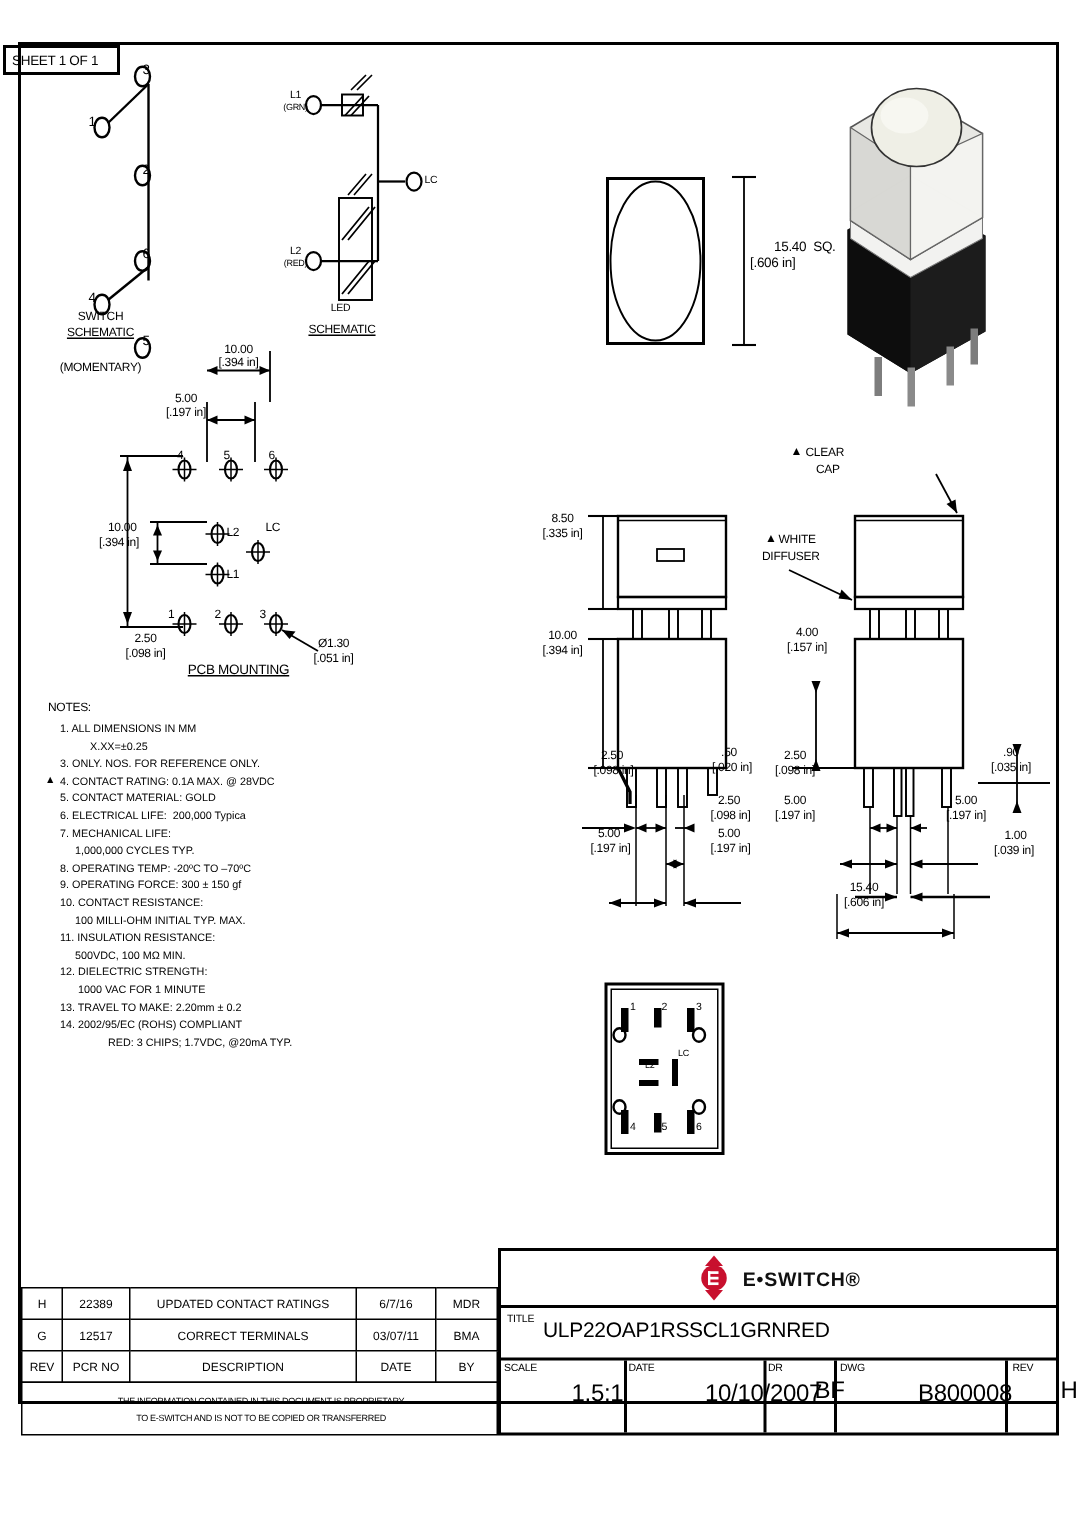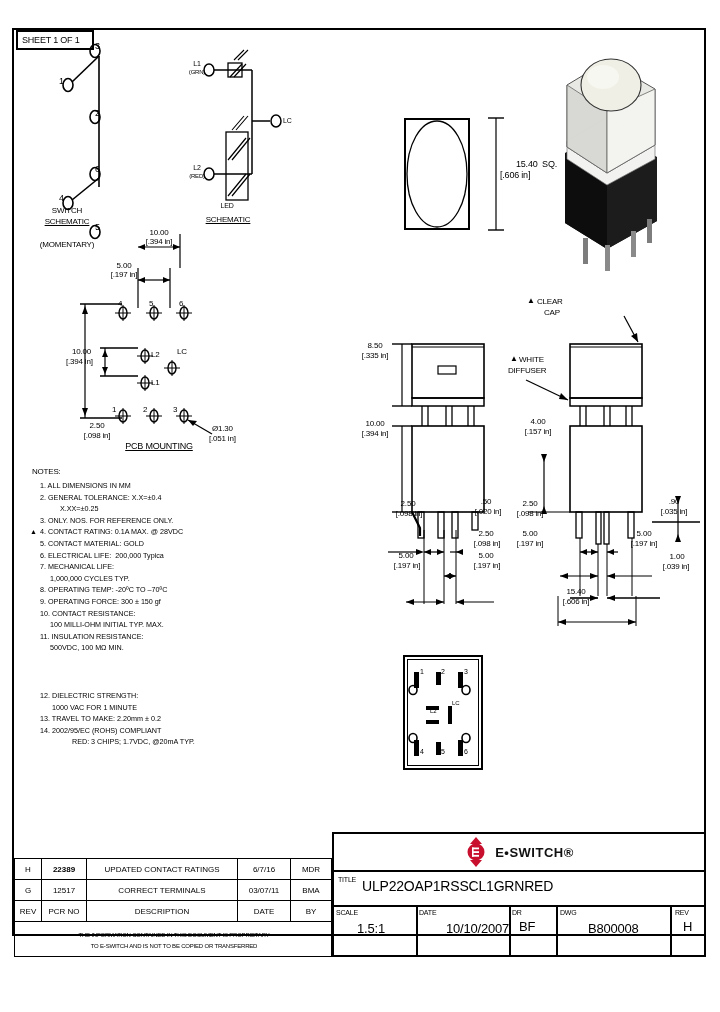--- a/index.html
+++ b/index.html
@@ -8,42 +8,42 @@
   #sheet{position:absolute;left:0;top:0;width:720px;height:1012px;background:#fff;}
   .border{position:absolute;left:12px;top:28px;width:694px;height:908px;
           border:2px solid #000;box-sizing:border-box;}
   .abs{position:absolute;}
   .t{position:absolute;white-space:pre;line-height:1.05;font-size:7px;
      font-family:"Liberation Sans",sans-serif;letter-spacing:-0.2px;}
   .t6{font-size:6px;}
   .t7{font-size:7px;}
   .t8{font-size:8px;}
   .t9{font-size:9px;}
-  .t12{font-size:13px;}
+  .t12{font-size:16px;margin-left:24px;}
   .t14{font-size:14px;}
   .ctr{text-align:center;}
   .ul{text-decoration:underline;}
   .ln{position:absolute;background:#000;}
   .box{position:absolute;border:1px solid #000;box-sizing:border-box;}
   .box2{position:absolute;border:2px solid #000;box-sizing:border-box;}
   svg{position:absolute;left:0;top:0;overflow:visible;}
   .tbl{position:absolute;border-collapse:collapse;}
   .tbl td{border:1px solid #000;padding:0;text-align:center;vertical-align:middle;
           font-size:8px;font-family:"Liberation Sans",sans-serif;}
   .logoTxt{font-weight:bold;font-size:13px;letter-spacing:0.5px;color:#111;}
   .note{position:absolute;font-size:7.2px;line-height:11.6px;white-space:pre;}
 </style>
 </head>
 <body>
 
 <div id="sheet">
 
   <div class="border"></div>
 
-  <div class="box" style="left:16px;top:30px;width:78px;height:20px;border-width:2px;">
+  <div class="box" style="left:2px;top:30px;width:78px;height:20px;border-width:2px;">
     <div class="t t9" style="left:4px;top:4px;">SHEET 1 OF 1</div>
   </div>
 
   <svg width="160" height="210" style="left:40px;top:35px;">
 
     <ellipse cx="55" cy="16" rx="5" ry="6.5" fill="none" stroke="#000" stroke-width="1.6"></ellipse>
     <ellipse cx="28" cy="50" rx="5" ry="6.5" fill="none" stroke="#000" stroke-width="1.6"></ellipse>
     <ellipse cx="55" cy="82" rx="5" ry="6.5" fill="none" stroke="#000" stroke-width="1.6"></ellipse>
     <ellipse cx="55" cy="139" rx="5" ry="6.5" fill="none" stroke="#000" stroke-width="1.6"></ellipse>
     <ellipse cx="28" cy="168" rx="5" ry="6.5" fill="none" stroke="#000" stroke-width="1.6"></ellipse>
@@ -175,35 +175,34 @@
   <div class="t t8 ctr" style="left:71px;top:432px;width:52px;">[.098 in]</div>
 
   <div class="t t8" style="left:212px;top:425px;">Ø1.30</div>
   <div class="t t8" style="left:209px;top:435px;">[.051 in]</div>
 
   <div class="t t9 ctr ul" style="left:121px;top:442px;width:76px;">PCB MOUNTING</div>
 
   <div class="t t8" style="left:32px;top:468px;font-weight:normal;">NOTES:</div>
   <div id="notes-list" style="position:absolute;left:30px;top:480px;width:260px;">
       <div class="note" style="position: relative; padding-left: 10px;"><span>1. </span><span>ALL DIMENSIONS IN MM</span></div>
-      <div class="note" style="position: relative; padding-left: 10px;"><span>2. </span><span>GENERAL TOLERANCE: X.X=±0.4</span></div>
       <div class="note" style="position: relative; padding-left: 10px;"><span></span><span>          X.XX=±0.25</span></div>
       <div class="note" style="position: relative; padding-left: 10px;"><span>3. </span><span>ONLY. NOS. FOR REFERENCE ONLY.</span></div>
       <div class="note" style="position: relative; padding-left: 10px;"><span style="position: absolute; left: 0px; font-size: 7px;">▲</span><span>4. </span><span>CONTACT RATING: 0.1A MAX. @ 28VDC</span></div>
       <div class="note" style="position: relative; padding-left: 10px;"><span>5. </span><span>CONTACT MATERIAL: GOLD</span></div>
       <div class="note" style="position: relative; padding-left: 10px;"><span>6. </span><span>ELECTRICAL LIFE:  200,000 Typica</span></div>
       <div class="note" style="position: relative; padding-left: 10px;"><span>7. </span><span>MECHANICAL LIFE:</span></div>
       <div class="note" style="position: relative; padding-left: 10px;"><span></span><span>     1,000,000 CYCLES TYP.</span></div>
       <div class="note" style="position: relative; padding-left: 10px;"><span>8. </span><span>OPERATING TEMP: -20ºC TO –70ºC</span></div>
       <div class="note" style="position: relative; padding-left: 10px;"><span>9. </span><span>OPERATING FORCE: 300 ± 150 gf</span></div>
       <div class="note" style="position: relative; padding-left: 10px;"><span>10. </span><span>CONTACT RESISTANCE:</span></div>
       <div class="note" style="position: relative; padding-left: 10px;"><span></span><span>     100 MILLI-OHM INITIAL TYP. MAX.</span></div>
       <div class="note" style="position: relative; padding-left: 10px;"><span>11. </span><span>INSULATION RESISTANCE:</span></div>
       <div class="note" style="position: relative; padding-left: 10px;"><span></span><span>     500VDC, 100 MΩ MIN.</span></div>
-      <div class="note" style="position: relative; padding-left: 10px; margin-top: 36px;"><span>12. </span><span>DIELECTRIC STRENGTH:</span></div>
+      <div class="note" style="position: relative; padding-left: 10px;"><span>12. </span><span>DIELECTRIC STRENGTH:</span></div>
       <div class="note" style="position: relative; padding-left: 10px;"><span></span><span>      1000 VAC FOR 1 MINUTE</span></div>
       <div class="note" style="position: relative; padding-left: 10px;"><span>13. </span><span>TRAVEL TO MAKE: 2.20mm ± 0.2</span></div>
       <div class="note" style="position: relative; padding-left: 10px;"><span>14. </span><span>2002/95/EC (ROHS) COMPLIANT</span></div>
       <div class="note" style="position: relative; padding-left: 10px;"><span></span><span>                RED: 3 CHIPS; 1.7VDC, @20mA TYP.</span></div>
     </div>
 
   <div class="box2" style="left:404px;top:118px;width:66px;height:112px;"></div>
   <svg width="90" height="130" style="left:400px;top:112px;">
     <ellipse cx="37" cy="62" rx="30" ry="53" fill="none" stroke="#000" stroke-width="1.3"></ellipse>
   </svg>
@@ -413,21 +412,21 @@
   <div class="t t7" style="left:420px;top:748px;">4</div>
   <div class="t t7" style="left:441px;top:748px;">5</div>
   <div class="t t7" style="left:464px;top:748px;">6</div>
   <div class="t t6" style="left:430px;top:708px;">L2</div>
   <div class="t t6" style="left:452px;top:700px;">LC</div>
 
   <table class="tbl" id="rev-table" style="left:14px;top:858px;width:318px;">
     <tbody id="rev-body">
         <tr>
           <td style="width: 26px; height: 20px;">H</td>
-          <td style="width: 44px; height: 20px; font-weight: bold;">22389</td>
+          <td style="width: 44px; height: 20px;">22389</td>
           <td style="width: 150px; height: 20px;">UPDATED CONTACT RATINGS</td>
           <td style="width: 52px; height: 20px;">6/7/16</td>
           <td style="width: 40px; height: 20px;">MDR</td>
         </tr>
         <tr>
           <td style="width: 26px; height: 20px;">G</td>
           <td style="width: 44px; height: 20px;">12517</td>
           <td style="width: 150px; height: 20px;">CORRECT TERMINALS</td>
           <td style="width: 52px; height: 20px;">03/07/11</td>
           <td style="width: 40px; height: 20px;">BMA</td>

